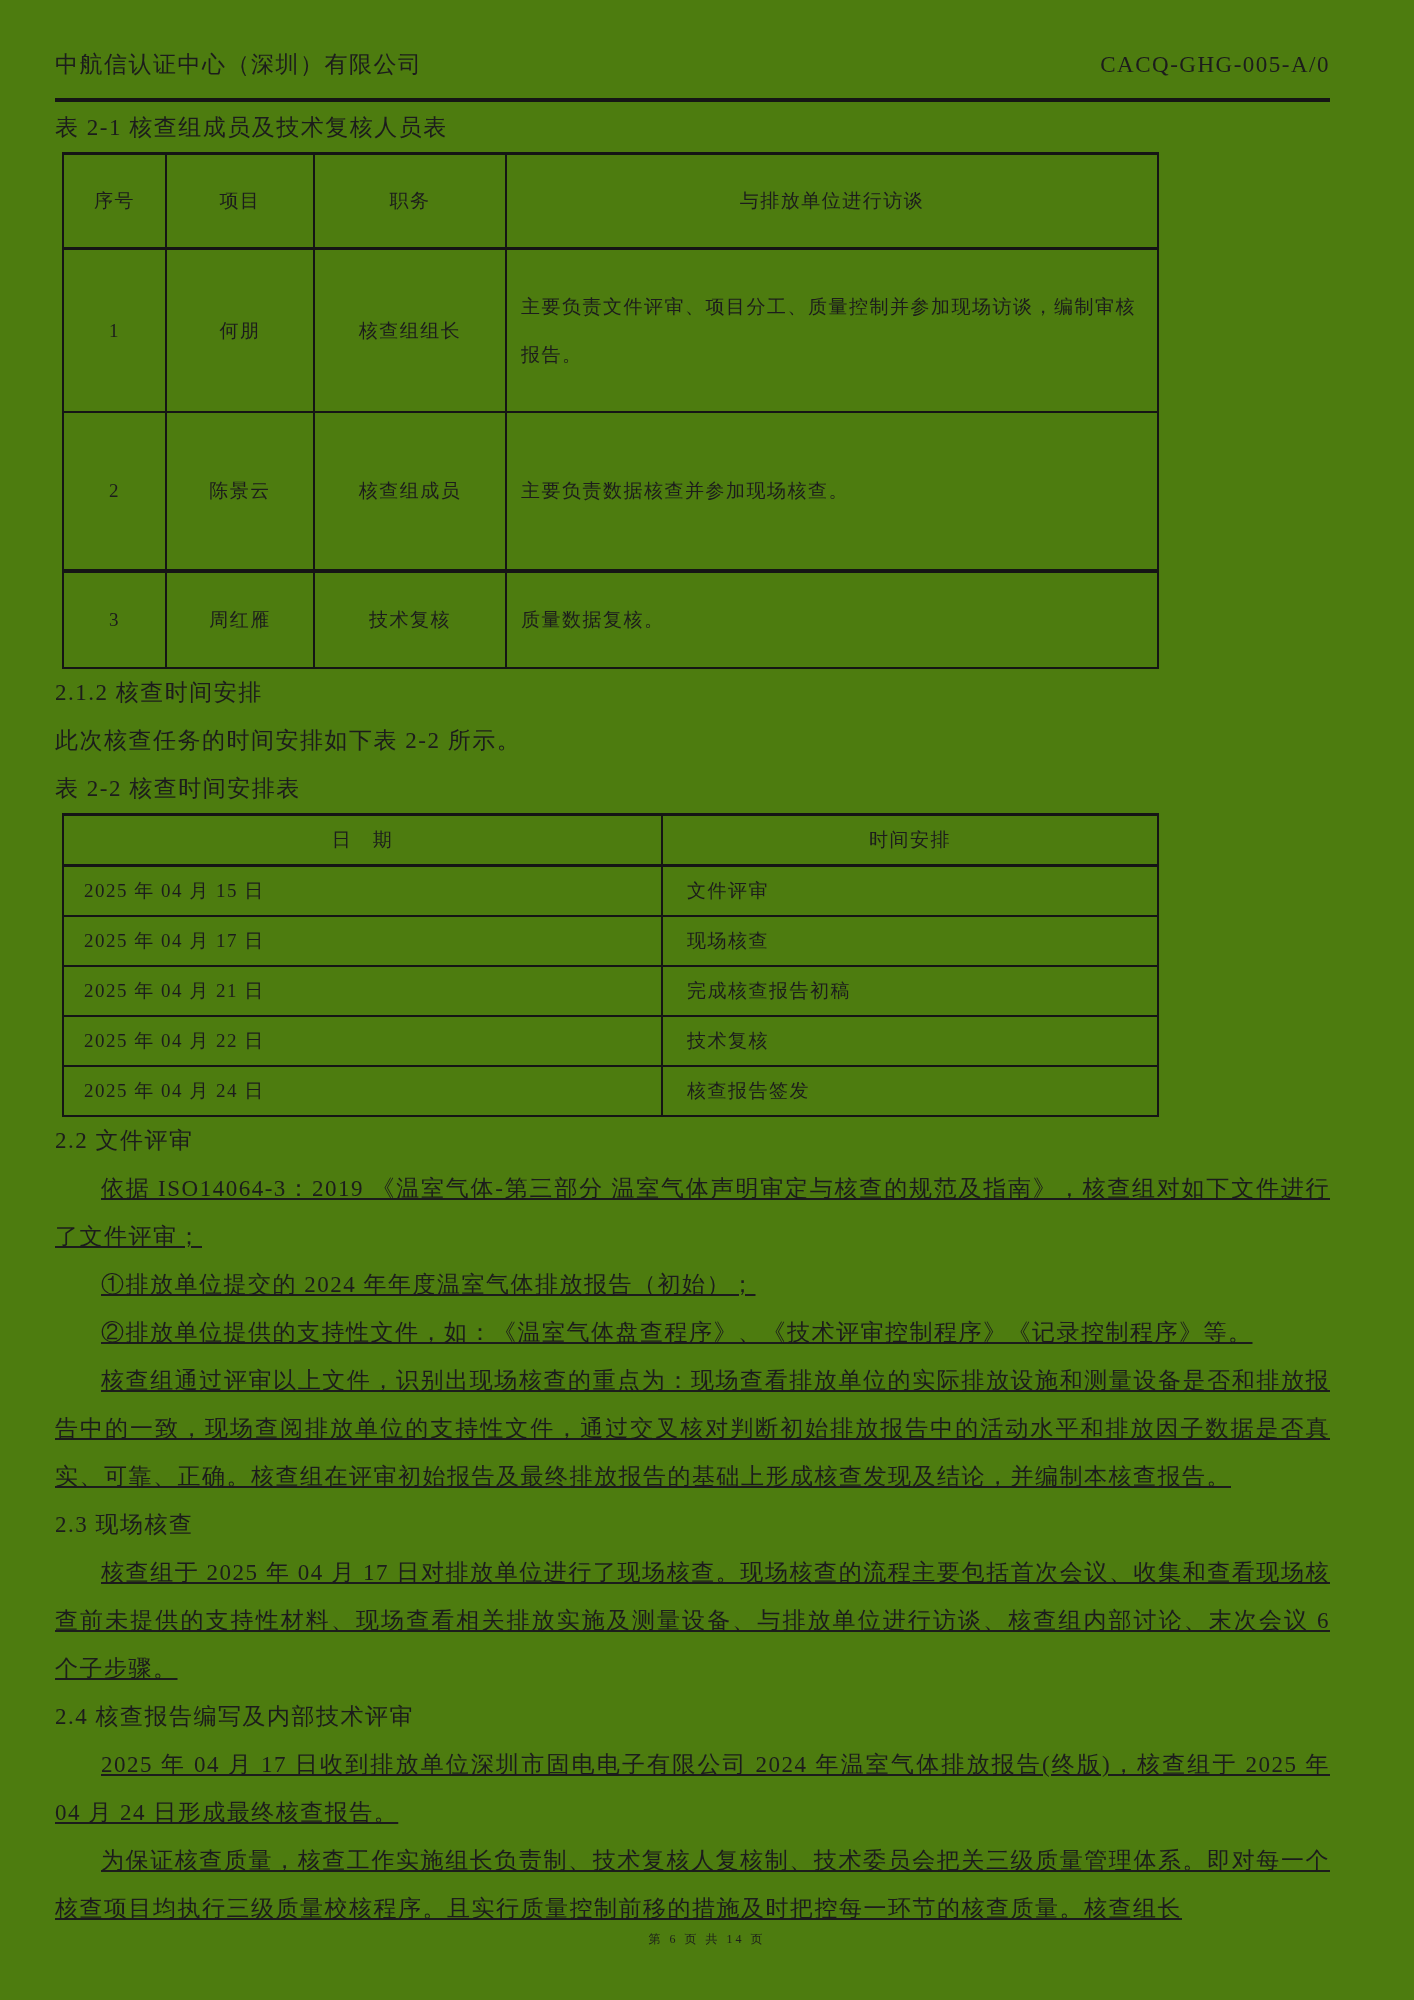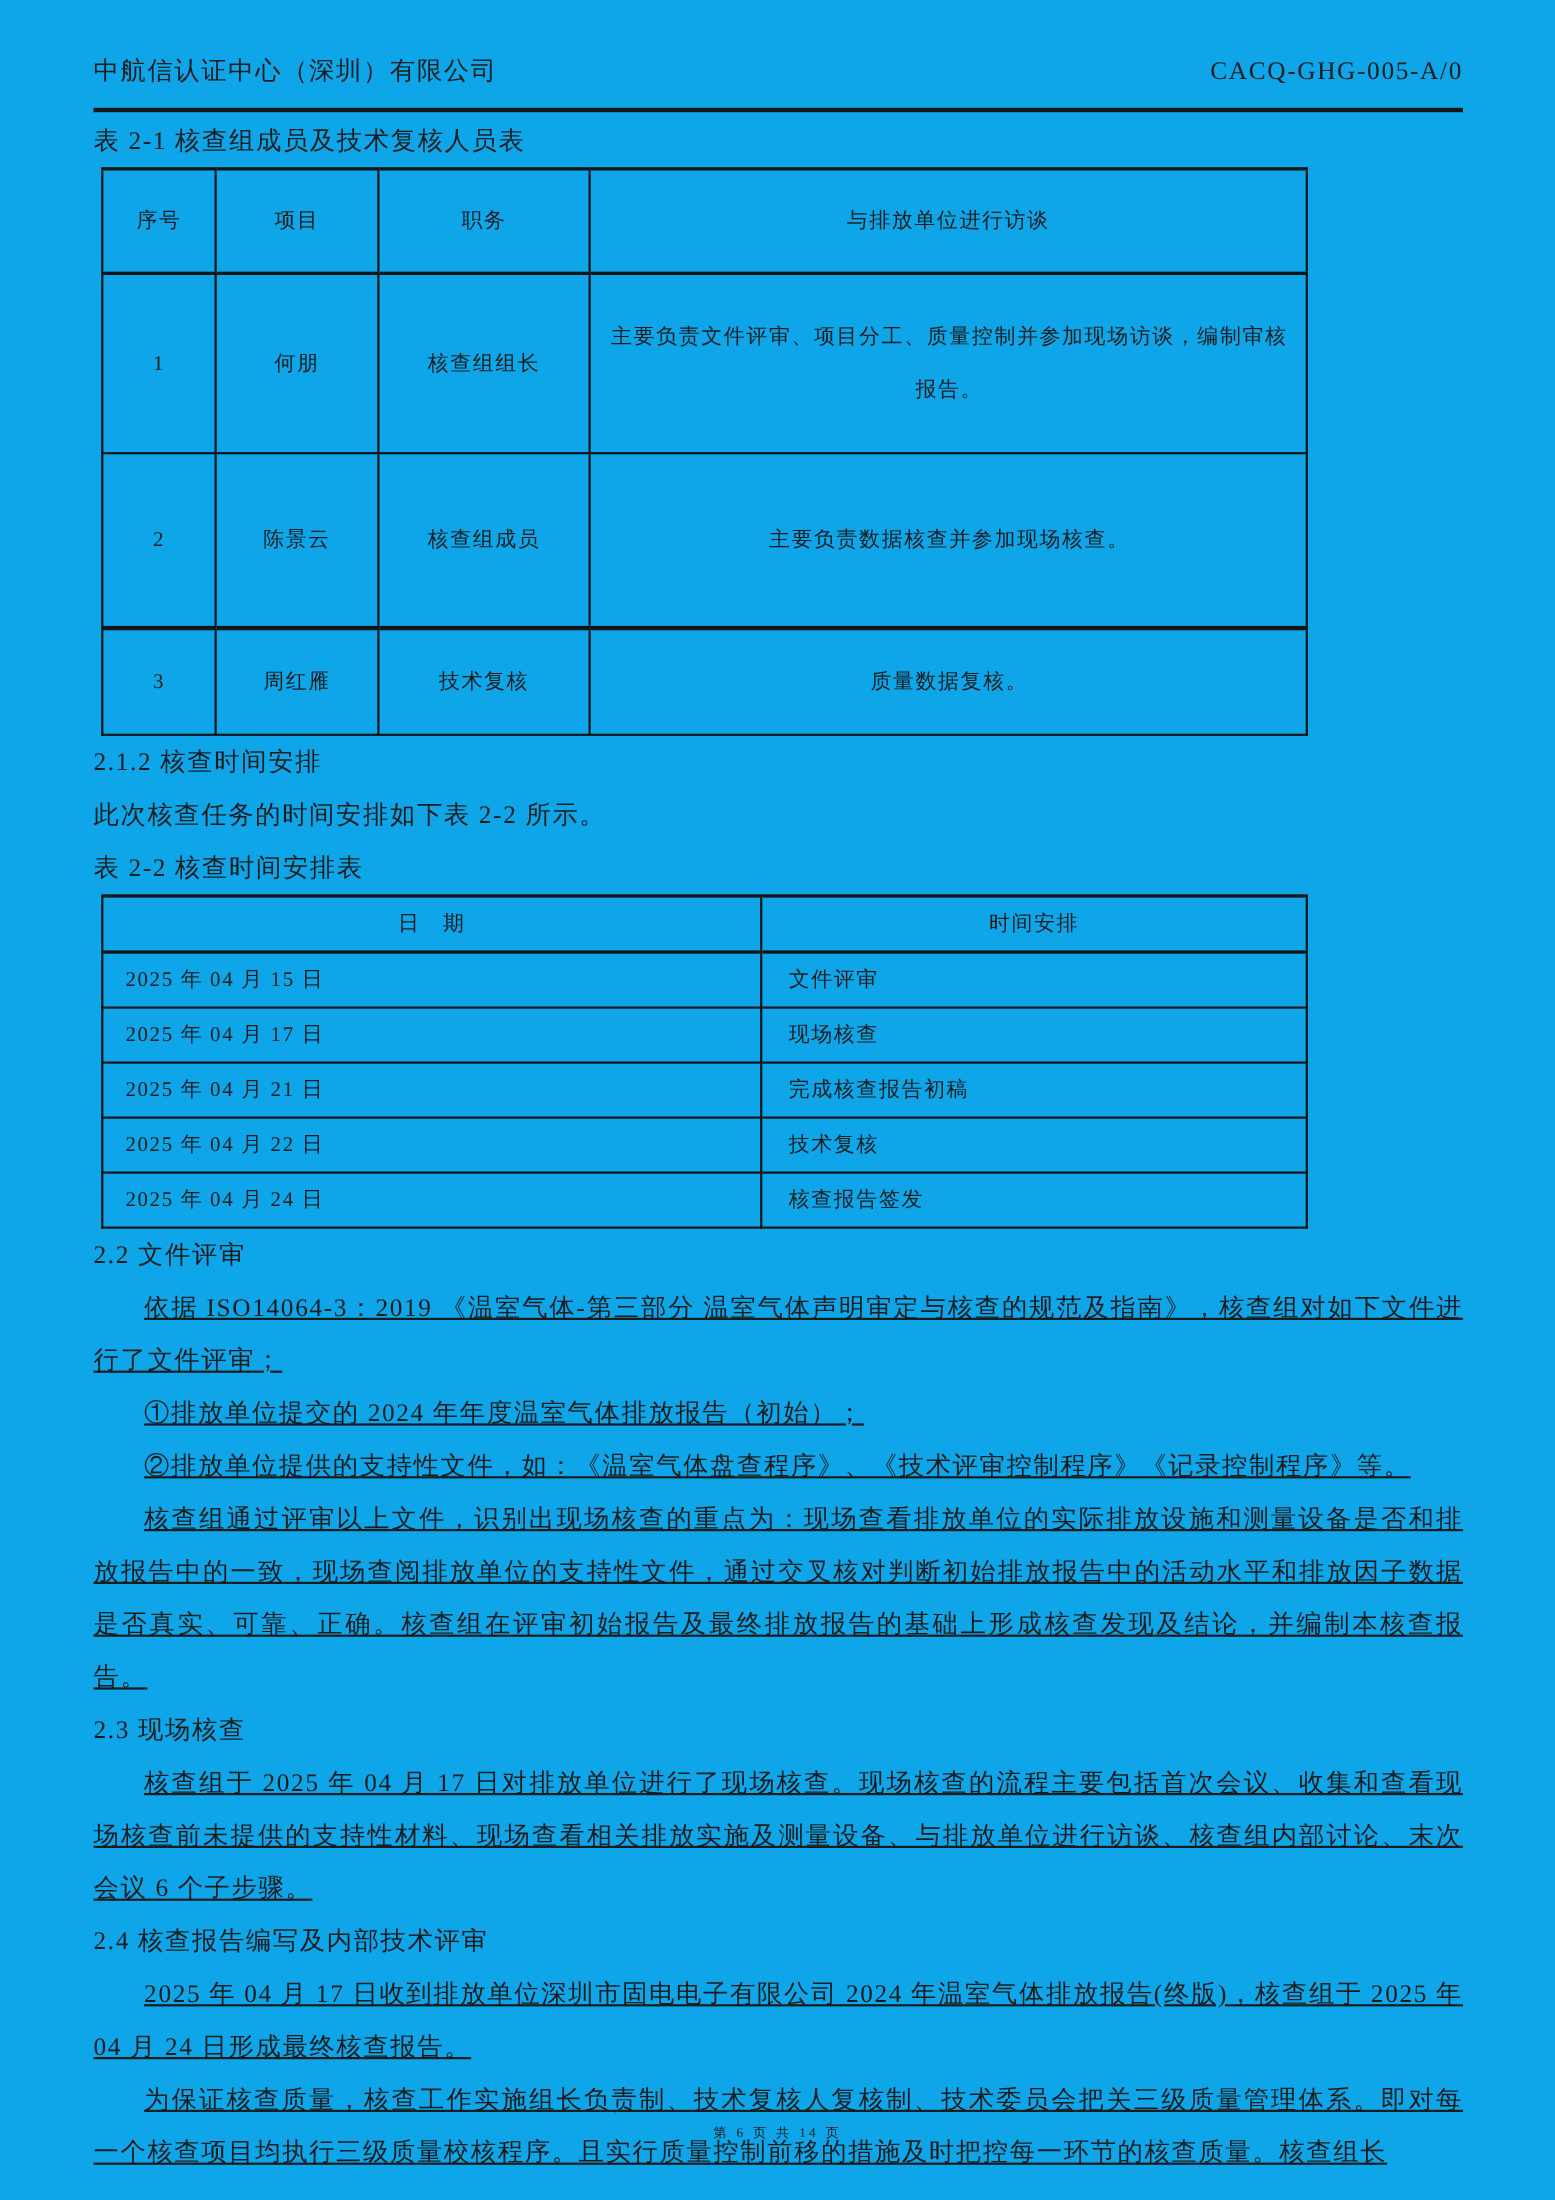--- a/index.html
+++ b/index.html
@@ -1,43 +1,43 @@
 <!DOCTYPE html>
 <html><head>
 <meta charset="utf-8">
 <style>
   html,body{margin:0;padding:0;background:#e8e8e8;}
   .page{
     position:relative;
     width:1414px;height:2000px;
     margin:0 auto;
-    background:#0ea5e9;
+    background:#4d7c0f;
     overflow:hidden;
     font-family:"Liberation Serif","DejaVu Serif",serif;
     color:#1c1c1c;
     letter-spacing:1.5px;
     box-sizing:border-box;
-    padding:48px 84px 0 85px;
+    padding:48px 84px 0 55px;
   }
   .hdr{
     display:flex;justify-content:space-between;align-items:flex-end;
     font-size:23px;line-height:34px;
   }
   .hdr-rule{
     height:4px;background:#151515;margin-top:16px;
   }
   .cap{font-size:23px;line-height:48px;margin-top:2px;}
   table{border-collapse:collapse;table-layout:fixed;width:1097px;margin-left:7px;font-size:19px;}
   td,th{border:2px solid #151515;font-weight:normal;padding:0;line-height:48px;vertical-align:middle;}
   .t1 th{border-top:3px solid #151515;border-bottom:3px solid #151515;height:92px;text-align:center;}
   .t1 .r1 td{height:145px;}
   .t1 .r2 td{height:140px;}
   .t1 .r3 td{height:78px;border-top:4px solid #151515;}
   .t1 td{text-align:center;}
-  .t1 td.role{ text-align:center;padding:8px 12px 8px 14px;}
+  .t1 td.role{ text-align:left;padding:8px 12px 8px 14px;}
   .t2 th{border-top:3px solid #151515;border-bottom:3px solid #151515;height:45px;text-align:center;}
   .t2 td{height:44px;text-align:left;}
   .t2 td.c1{padding-left:20px;}
   .t2 td.c2{padding-left:24px;}
   .line{font-size:23px;line-height:48px;}
   .para{font-size:23px;line-height:48px;text-align:justify;text-indent:2em;text-decoration:underline;}
   .footer{
     position:absolute;left:0;bottom:52px;width:100%;
     text-align:center;font-size:12px;letter-spacing:3px;
   }

